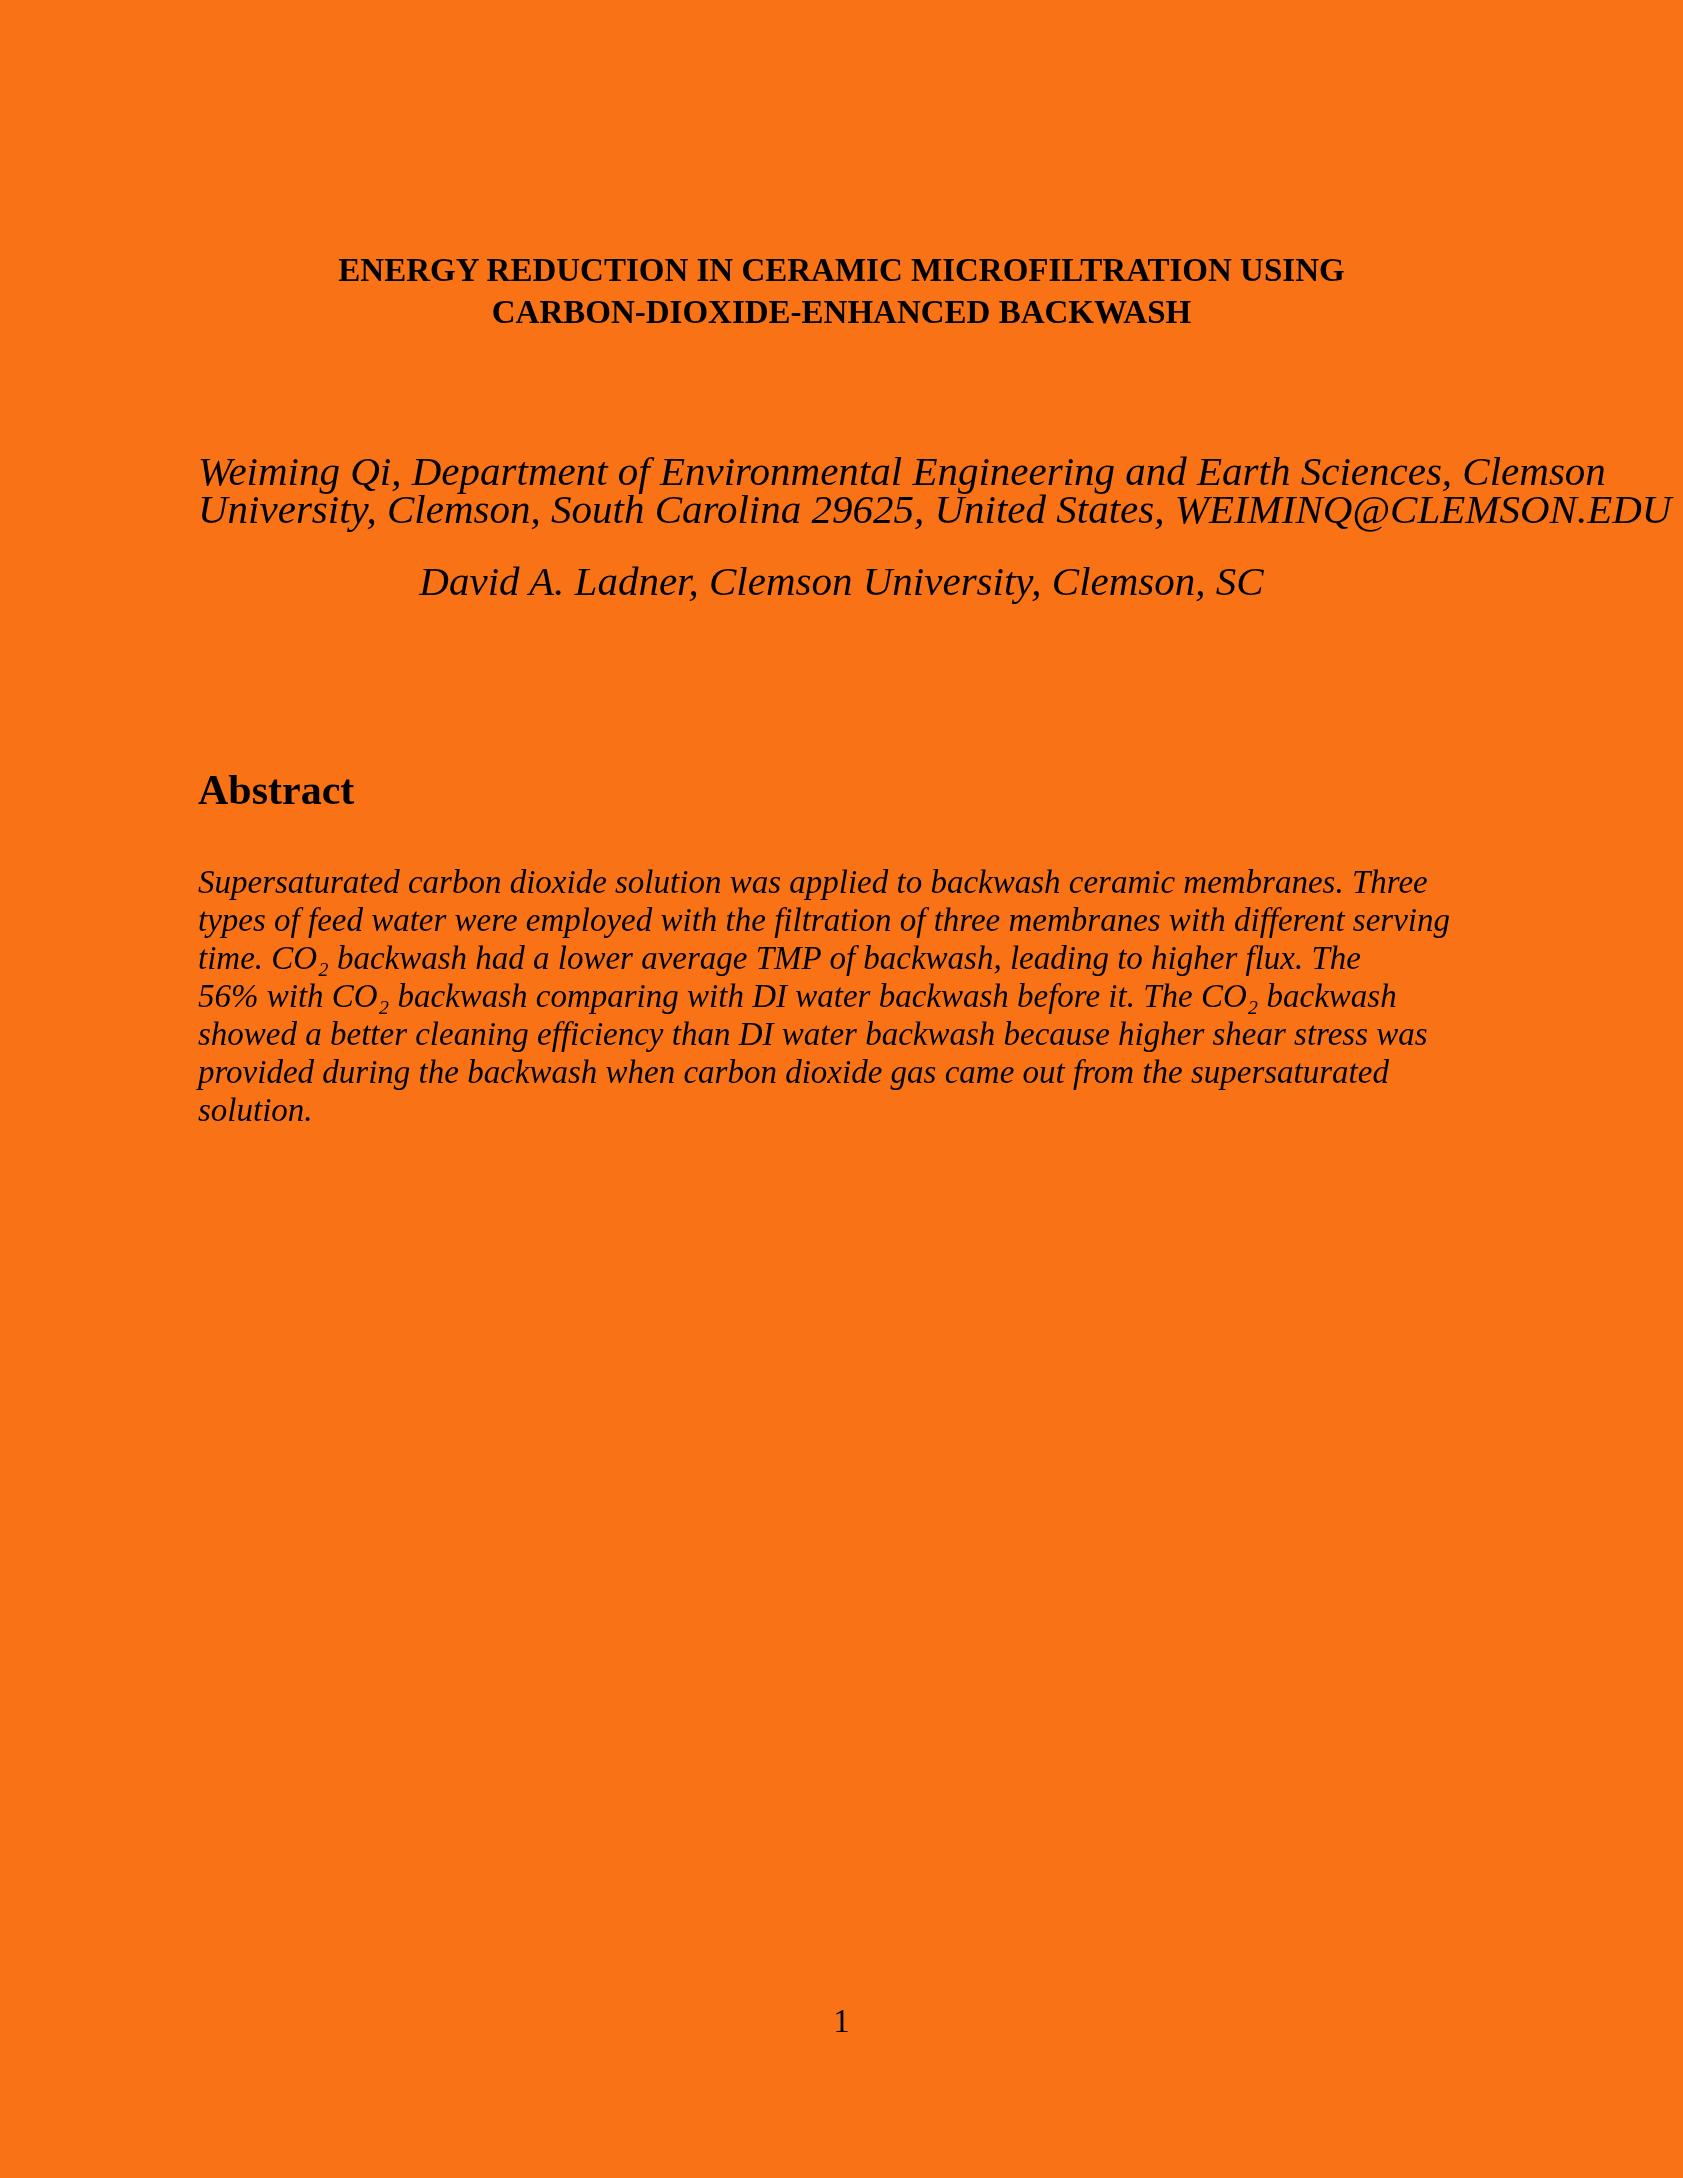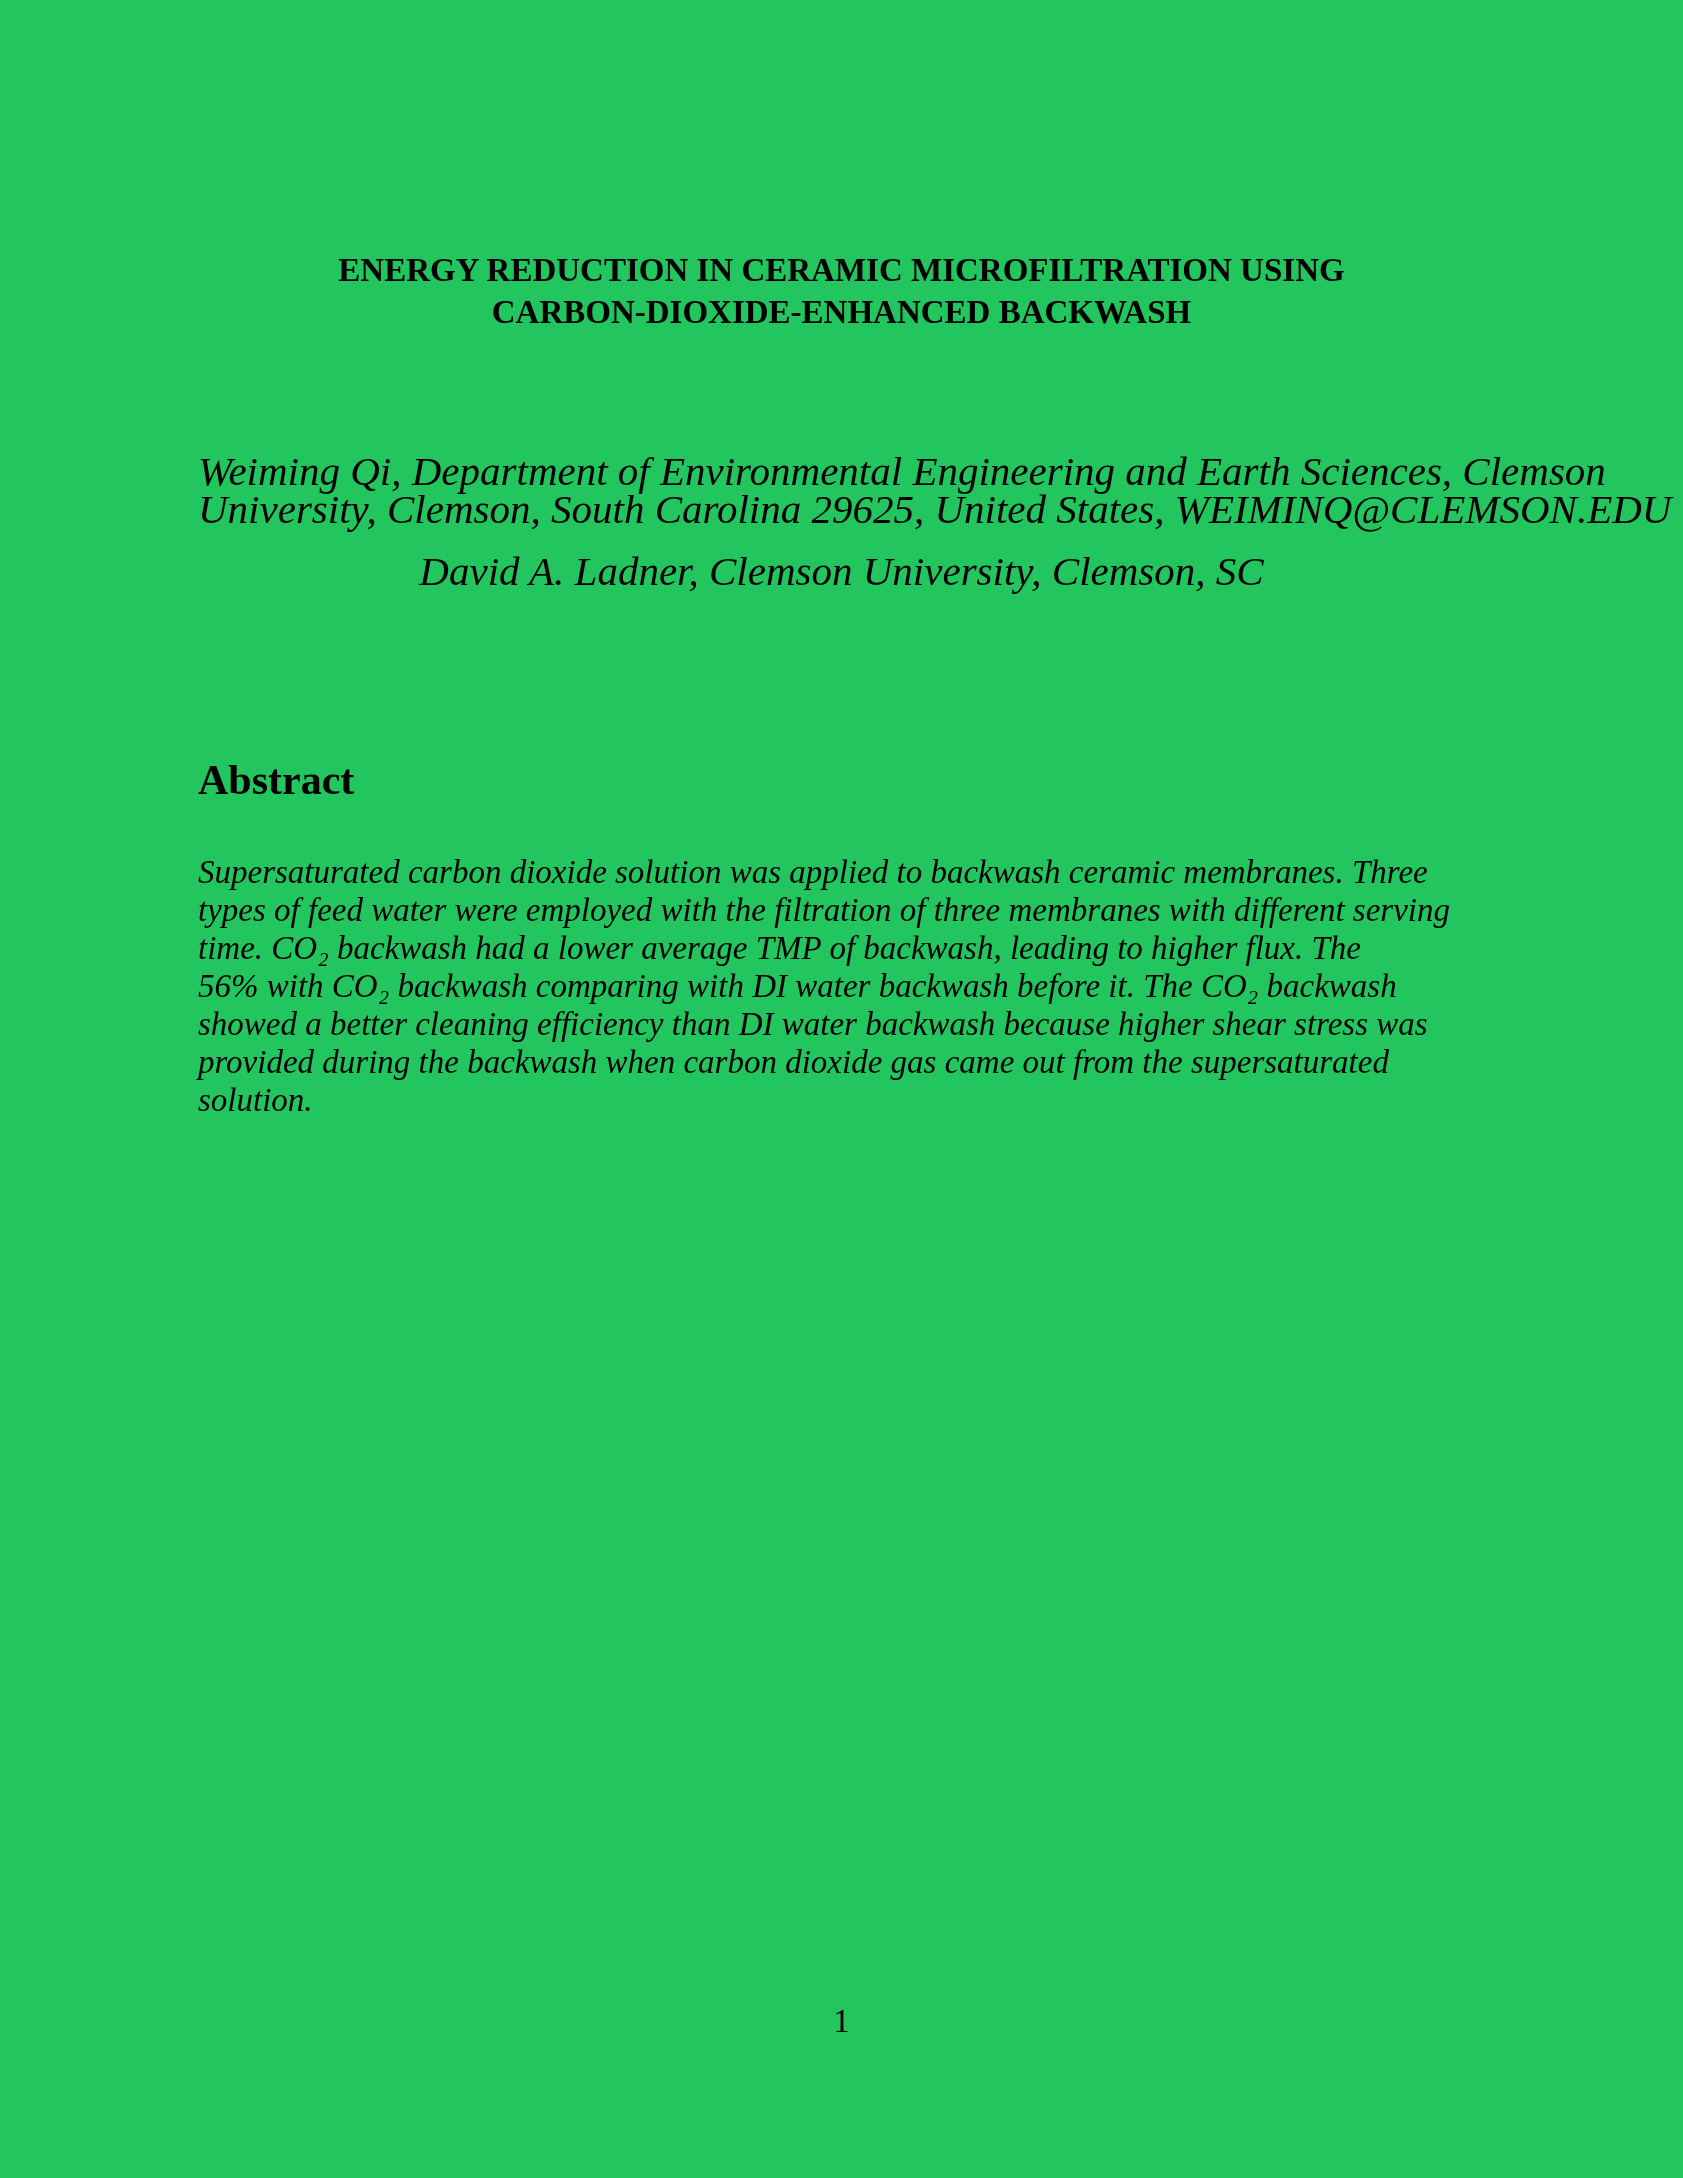--- a/index.html
+++ b/index.html
@@ -4,21 +4,21 @@
 <style>
   html, body {
     margin: 0;
     padding: 0;
     background: #ffffff;
   }
   .page {
     position: relative;
     width: 1683px;
     height: 2178px;
-    background: #22c55e;
+    background: #f97316;
     color: #000000;
     font-family: "Liberation Serif", "DejaVu Serif", serif;
     font-size: 33px;
     overflow: hidden;
   }
   .content {
     padding: 0 198px;
   }
   .line {
     white-space: nowrap;
@@ -33,21 +33,21 @@
   .author-block {
     font-style: italic;
     font-size: 41px;
     line-height: 38px;
     text-align: center;
   }
   .author-block-1 {
     margin-top: 119px;
   }
   .author-block-2 {
-    margin-top: 24px;
+    margin-top: 34px;
   }
   .abstract-heading {
     margin: 165px 0 8px 0;
     font-size: 42px;
     font-weight: bold;
     line-height: 50px;
     text-align: left;
   }
   .abstract-body {
     margin-top: 48px;

